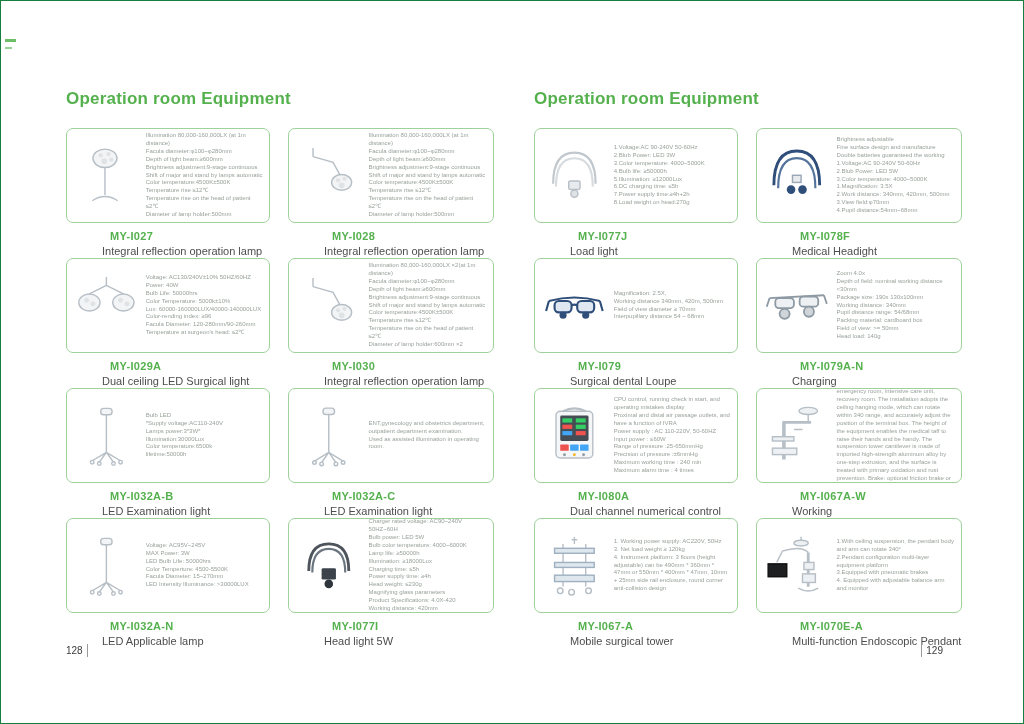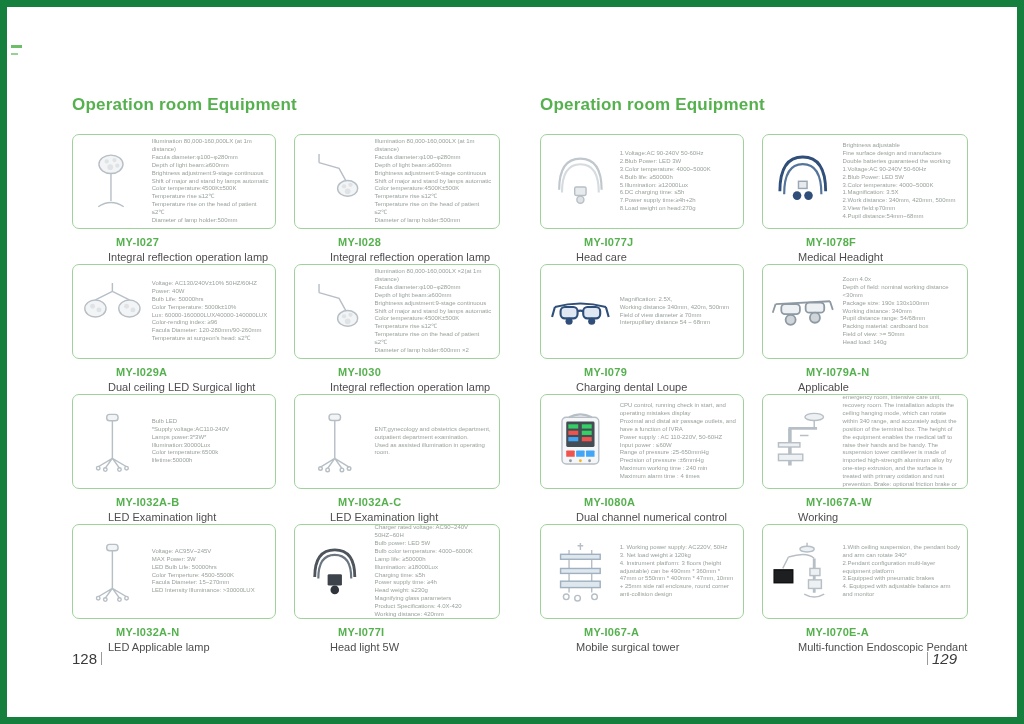--- a/index.html
+++ b/index.html
@@ -1,20 +1,20 @@
 <!DOCTYPE html>
 <html><head>
 <meta charset="utf-8">
 <style>
   * { margin:0; padding:0; box-sizing:border-box; }
   html,body { background:#ffffff; }
   body { font-family:"Liberation Sans", sans-serif; }
   .sheet {
     position:relative; width:1024px; height:724px; background:#fff;
-    border:7px solid #15803d; overflow:hidden;
+    border:1px solid #15803d; overflow:hidden;
   }
   .crop-mark { position:absolute; left:4px; top:38px; width:11px; height:3px; background:#55b14e; opacity:.85; }
   .crop-mark2 { position:absolute; left:4px; top:46px; width:7px; height:2px; background:#55b14e; opacity:.6; }
   .page { position:absolute; top:88px; width:428px; }
   .page-left { left:65px; }
   .page-right { left:533px; }
   .title { font-size:17px; font-weight:bold; color:#55b14e; letter-spacing:.2px; margin-bottom:19px; }
   .grid { display:grid; grid-template-columns:204px 206px; column-gap:18px; grid-auto-rows:130px; }
   .card {
     height:95px; border:1px solid #9ed29a; border-radius:7px; background:#fff;
@@ -22,23 +22,23 @@
   }
   .pimg { width:39%; flex:0 0 39%; display:flex; align-items:center; justify-content:center; padding:4px; }
   .pimg svg { width:100%; height:84px; }
   .specs {
     flex:1 1 auto; display:flex; flex-direction:column; justify-content:center;
     padding:4px 6px 4px 0; font-size:6px; line-height:1.32; color:#99a29a;
   }
   .spec-line { margin:0; }
   .code { margin-top:7px; font-size:11px; font-weight:bold; color:#55b14e; letter-spacing:.3px;padding-left:44px; }
   .pname { margin-top:3px; font-size:11px; color:#4d4d4d;padding-left:36px; }
-  .pageno { position:absolute; top:643px; font-size:15px; color:#3a3a3a; display:flex; align-items:center; gap:4px; }
+  .pageno { position:absolute; top:643px; font-size:10px; color:#3a3a3a; display:flex; align-items:center; gap:4px; }
   .pageno-left { left:65px; }
-  .pageno-right { right:60px;font-style:italic; }
+  .pageno-right { right:80px; }
   .pageno .bar { display:inline-block; width:1px; height:13px; background:#9a9a9a; }
 </style>
 </head>
 <body>
 
 <div class="sheet">
   <div class="crop-mark"></div>
   <div class="crop-mark2"></div>
 
   <div class="page page-left" id="page-0">
@@ -291,21 +291,21 @@
               <div class="spec-line">2.Blub Power:  LED 3W</div>
               <div class="spec-line">3.Color temperature:  4000~5000K</div>
               <div class="spec-line">4.Bulb life:  ≥50000h</div>
               <div class="spec-line">5.Illumination:  ≥12000Lux</div>
               <div class="spec-line">6.DC charging time:  ≤5h</div>
               <div class="spec-line">7.Power supply time:≥4h+2h</div>
               <div class="spec-line">8.Load weight on head:270g</div>
             </div>
           </div>
           <div class="code">MY-I077J</div>
-          <div class="pname">Head care</div>
+          <div class="pname">Load light</div>
         </div>
         <div class="cell">
           <div class="card">
             <div class="pimg">
               <svg viewBox="0 0 100 90">
                 <g fill="none">
                   <path d="M18 58 Q18 10 50 10 Q82 10 82 58" stroke="#2f4f7a" stroke-width="4"></path>
                   <path d="M24 62 Q24 20 50 20 Q76 20 76 62" stroke="#54749c" stroke-width="3"></path>
                   <rect x="44" y="44" width="12" height="10" fill="#e8ebee" stroke="#9aa7b5" stroke-width="2"></rect>
                   <circle cx="42" cy="64" r="6" fill="#2f4f7a"></circle>
@@ -345,21 +345,21 @@
               </svg>
             </div>
             <div class="specs">
               <div class="spec-line">Magnification:  2.5X,</div>
               <div class="spec-line">Working distance   340mm, 420m, 500mm</div>
               <div class="spec-line">Field of view diameter    ≥ 70mm</div>
               <div class="spec-line">Interpupillary distance    54 ~ 68mm</div>
             </div>
           </div>
           <div class="code">MY-I079</div>
-          <div class="pname">Charging dental Loupe</div>
+          <div class="pname">Surgical dental Loupe</div>
         </div>
         <div class="cell">
           <div class="card">
             <div class="pimg">
               <svg viewBox="0 0 100 90">
                 <g fill="none" stroke="#8d99a3" stroke-width="2.5">
                   <path d="M12 34 L88 30"></path>
                   <rect x="20" y="34" width="26" height="14" rx="5" fill="#eef1f3"></rect>
                   <rect x="54" y="32" width="26" height="14" rx="5" fill="#eef1f3"></rect>
                   <circle cx="33" cy="56" r="7" fill="#cfd5d9"></circle>
@@ -373,21 +373,21 @@
               <div class="spec-line">Depth of field: nominal working distance &lt;30mm</div>
               <div class="spec-line">Package size: 190x 130x100mm</div>
               <div class="spec-line">Working distance: 340mm</div>
               <div class="spec-line">Pupil distance range: 54/68mm</div>
               <div class="spec-line">Packing material: cardboard box</div>
               <div class="spec-line">Field of view: &gt;= 50mm</div>
               <div class="spec-line">Head load: 140g</div>
             </div>
           </div>
           <div class="code">MY-I079A-N</div>
-          <div class="pname">Applicable</div>
+          <div class="pname">Charging</div>
         </div>
         <div class="cell">
           <div class="card">
             <div class="pimg">
               <svg viewBox="0 0 100 90">
                 <rect x="24" y="10" width="52" height="66" rx="6" fill="#f4f6f7" stroke="#b7bfc6" stroke-width="2"></rect>
                 <path d="M34 10 Q50 2 66 10" fill="none" stroke="#b7bfc6" stroke-width="3"></path>
                 <rect x="30" y="16" width="40" height="36" rx="2" fill="#454d54"></rect>
                 <rect x="33" y="20" width="14" height="6" fill="#35d065"></rect>
                 <rect x="52" y="20" width="14" height="6" fill="#35d065"></rect>

